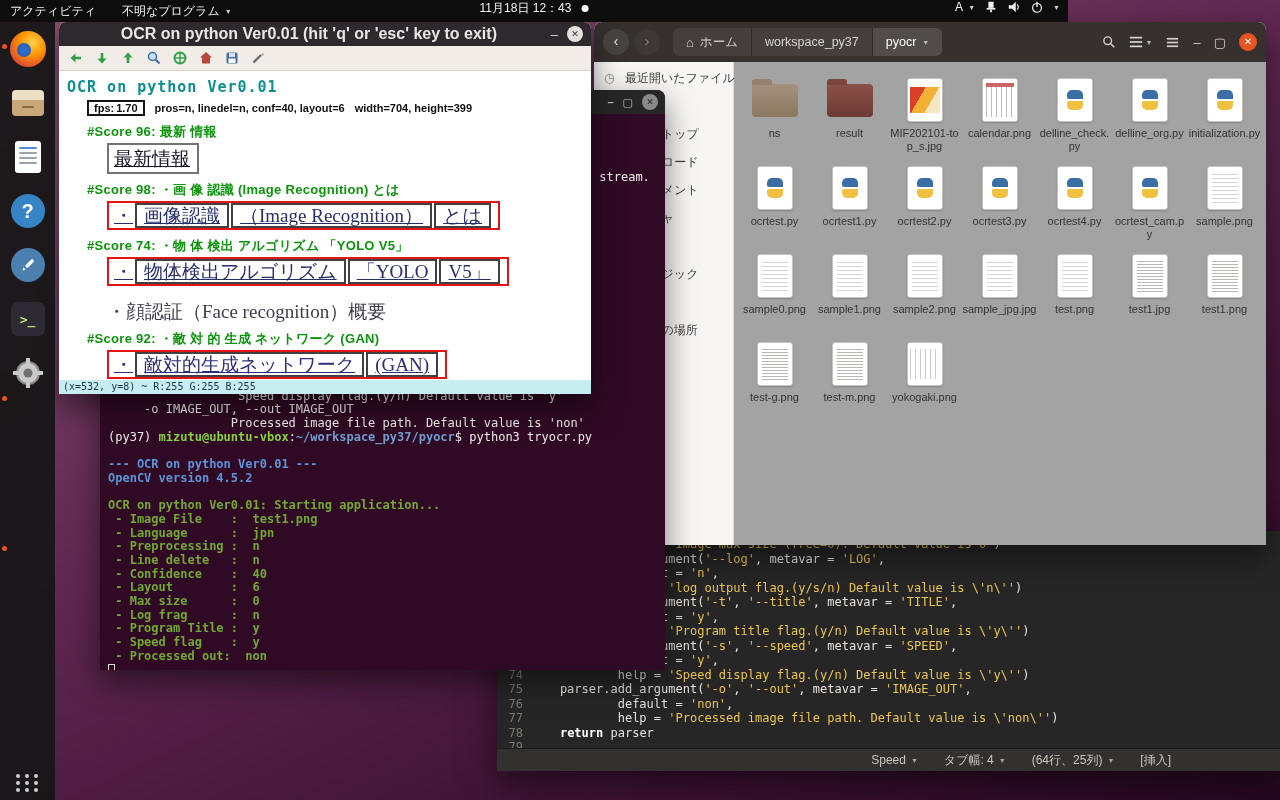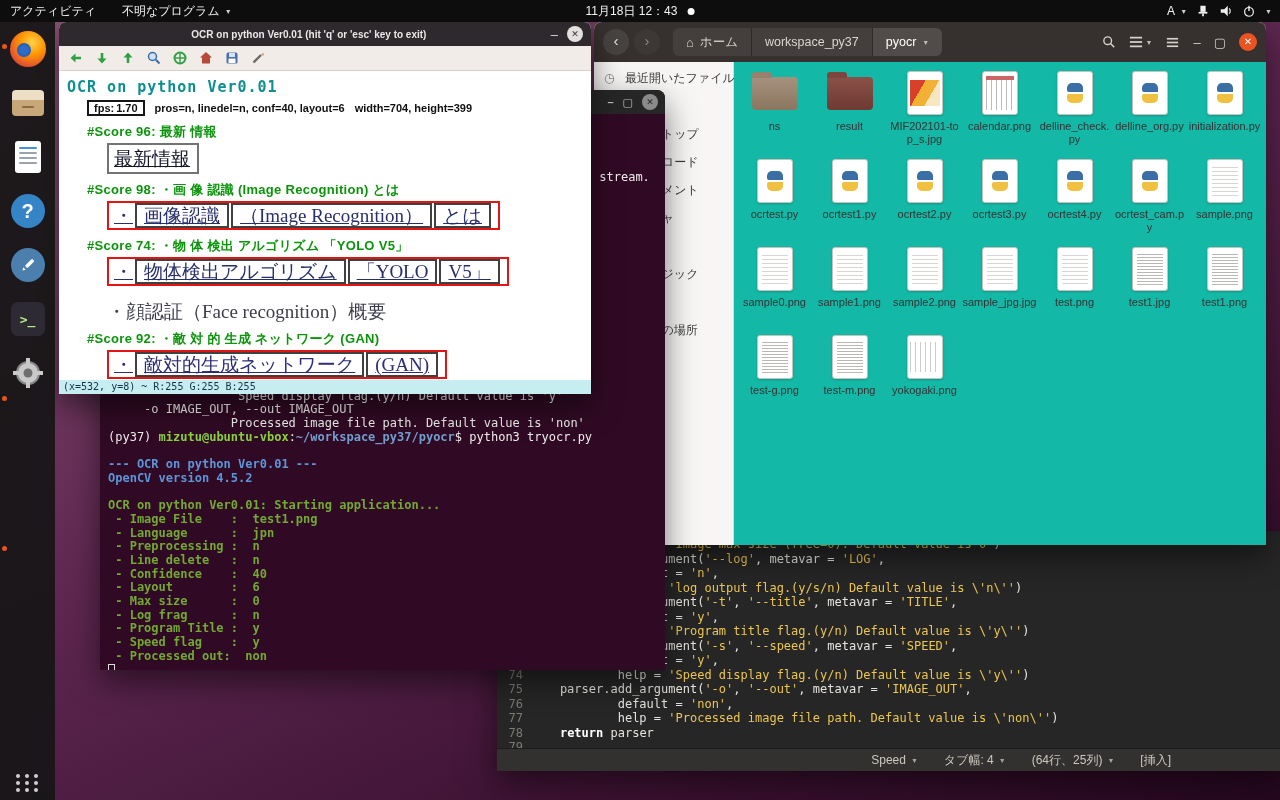--- a/index.html
+++ b/index.html
@@ -1,22 +1,22 @@
 <!DOCTYPE html>
 <html><head>
 <meta charset="utf-8">
 <style>
   *{margin:0;padding:0;box-sizing:border-box}
   html,body{width:1280px;height:800px;overflow:hidden}
   body{position:relative;font-family:"Liberation Sans","DejaVu Sans",sans-serif;
        background:linear-gradient(155deg,#8a5474 0%,#5e2750 45%,#3a1030 80%,#260820 100%)}
 
   
-  #topbar{position:absolute;left:0;top:0;width:1280px;height:22px;background:#0d0d0d;
-          color:#f2f2f2;font-size:12px;display:flex;align-items:center;z-index:60}
+  #topbar{position:absolute;left:0;top:0;width:1068px;height:22px;background:#0d0d0d;
+          color:#f2f2f2;font-size:12px;display:flex;z-index:60}
   .tb-left{display:flex;align-items:center;gap:26px;padding-left:10px}
   .tb-item{display:flex;align-items:center;gap:5px}
   .tb-caret{font-size:7px;color:#ccc}
   .tb-center{position:absolute;left:50%;transform:translateX(-50%);display:flex;align-items:center;gap:10px}
   .tb-dot{width:7px;height:7px;border-radius:50%;background:#fff}
   .tb-right{position:absolute;right:8px;display:flex;align-items:center;gap:9px}
   .tb-right svg{display:block}
 
   
   #dock{position:absolute;left:0;top:22px;width:55px;height:778px;background:rgba(22,22,22,.93);
@@ -39,21 +39,21 @@
   .dock-dot{position:absolute;left:2px;width:5px;height:5px;border-radius:50%;background:#e95420}
   #show-apps{position:absolute;bottom:8px;left:50%;transform:translateX(-50%);display:grid;
              grid-template-columns:repeat(3,6px);grid-gap:3px}
   #show-apps span{width:4px;height:4px;border-radius:50%;background:#cfcfcf}
 
   .window{position:absolute;box-shadow:0 12px 30px rgba(0,0,0,.5)}
 
   
   #ocr-win{left:59px;top:22px;width:532px;height:372px;z-index:40;background:#fff;border-radius:7px 7px 0 0}
   .ocr-titlebar{height:24px;background:#2d292d;border-radius:7px 7px 0 0;display:flex;align-items:center;padding:0 8px}
-  .ocr-title{flex:1;text-align:center;font-size:10px;font-weight:bold;color:#e9e7e5}
+  .ocr-title{flex:1;text-align:center;font-size:16px;font-weight:bold;color:#e9e7e5}
   .ocr-ctl{display:flex;align-items:center;gap:9px}
   .ocr-min{color:#ddd;font-size:13px}
   .ocr-close{width:16px;height:16px;border-radius:50%;background:#e3e0dd;color:#3a3a3a;font-size:9px;
              line-height:16px;text-align:center}
   .ocr-toolbar{height:25px;background:#f1ece8;border-bottom:1px solid #d9d2cb;display:flex;align-items:center;gap:10px;padding:0 9px}
   .ocr-toolbar svg{display:block}
   .ocr-canvas{position:absolute;top:50px;bottom:14px;left:0;right:0;background:#fff;overflow:hidden;padding:6px 8px;white-space:nowrap}
   .ocr-status{position:absolute;bottom:0;left:0;right:0;height:14px;background:#c6edf0;
               font:10px "DejaVu Sans Mono",monospace;color:#15324a;padding:1px 0 0 4px}
   .ocr-heading{font:bold 15px "DejaVu Sans Mono","Liberation Mono",monospace;color:#0e8f8f;letter-spacing:1px}
@@ -100,21 +100,21 @@
   .crumb-home{font-size:13px}
   .crumb-caret{font-size:7px;color:#bbb}
   .hdr-right{margin-left:auto;display:flex;align-items:center;gap:13px}
   .hdr-icon{color:#d5d1cc;display:flex;align-items:center;gap:3px}
   .win-min,.win-max{color:#d5d1cc;font-size:13px}
   .win-close{width:18px;height:18px;border-radius:50%;background:#e95420;color:#fff;font-size:10px;
              line-height:18px;text-align:center}
   .fm-side{position:absolute;top:40px;bottom:0;left:0;width:140px;background:#f7f6f5;border-right:1px solid #ddd9d5;padding-top:2px}
   .side-item{display:flex;gap:7px;align-items:center;height:28px;padding:0 10px;font-size:12px;color:#3b3b3b;white-space:nowrap}
   .side-icon{color:#8a8a8a;font-size:12px;width:14px;flex:none}
-  .fm-files{position:absolute;top:40px;left:140px;right:0;bottom:0;background:#14b8a6;padding:5px 3px;
+  .fm-files{position:absolute;top:40px;left:140px;right:0;bottom:0;background:#a3a3a3;padding:12px 3px;
             display:grid;grid-template-columns:repeat(7,75px);grid-auto-rows:88px;justify-content:start}
   .fcell{display:flex;flex-direction:column;align-items:center;padding-top:2px}
   .ficon{height:48px;display:flex;align-items:center;justify-content:center;flex:none}
   .folder{width:46px;height:33px;border-radius:2px 4px 4px 4px;position:relative;background:linear-gradient(#a5917e,#8b775f)}
   .folder::before{content:"";position:absolute;top:-5px;left:0;width:20px;height:6px;border-radius:3px 3px 0 0;background:#95816d}
   .folder.dark{background:linear-gradient(#8a5148,#6e3a33)}
   .folder.dark::before{background:#7c463e}
   .page{width:36px;height:44px;background:#fff;border:1px solid #c7c2bc;border-radius:3px;
         box-shadow:0 1px 2px rgba(0,0,0,.18);display:flex;align-items:center;justify-content:center;overflow:hidden}
   .pylogo{width:20px;height:20px;position:relative}

